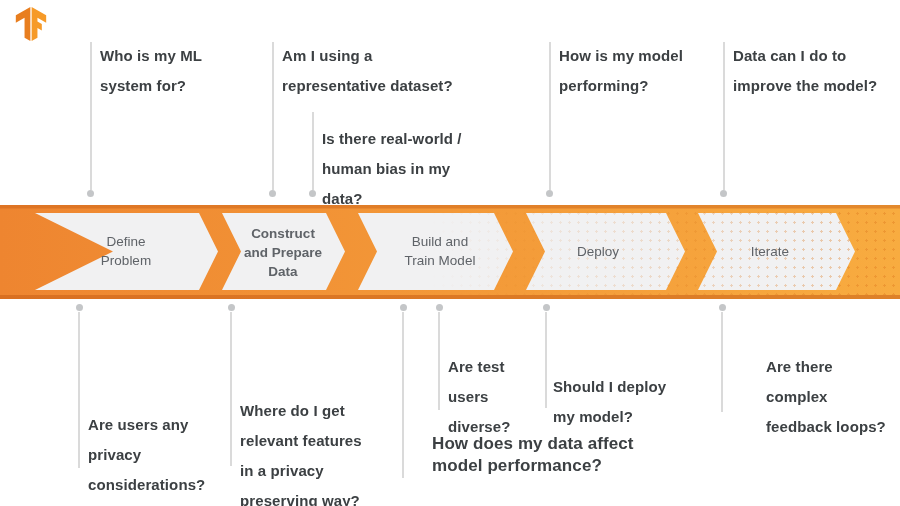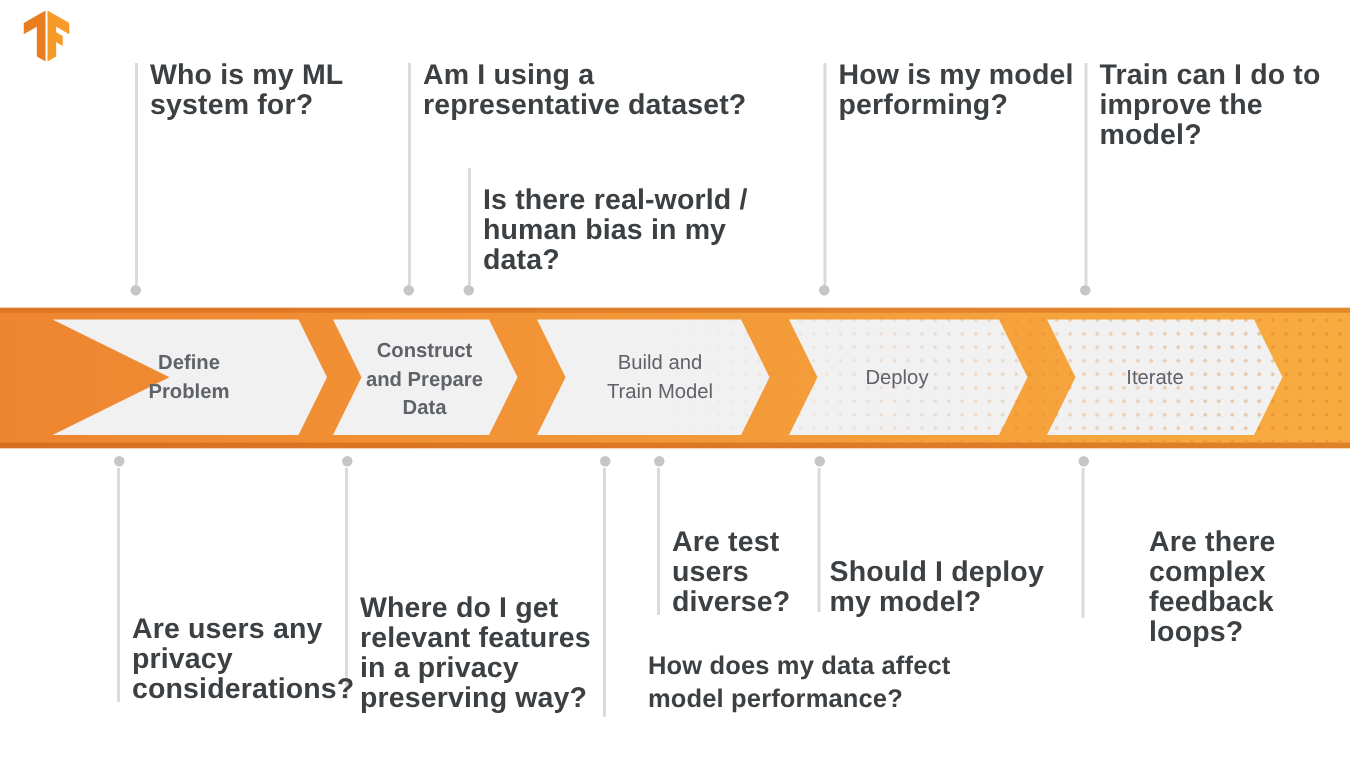--- a/index.html
+++ b/index.html
@@ -2,21 +2,21 @@
 <html><head>
 <meta charset="utf-8">
 <style>
   html,body{margin:0;padding:0;background:#fff;}
   #stage{
     position:relative;width:900px;height:506px;overflow:hidden;background:#fff;
     font-family:"Liberation Sans",sans-serif;
   }
   .q{
     position:absolute;white-space:pre-line;color:#3C4043;font-weight:bold;
-    font-size:19px;line-height:20px;letter-spacing:.1px;
+    font-size:15px;line-height:30px;letter-spacing:.1px;
   }
   .q.big{font-size:17px;line-height:22px;}
   .vline{position:absolute;width:2px;background:#DADADA;}
   .dot{position:absolute;width:7px;height:7px;border-radius:50%;background:#C4C6C8;}
   .stage-label{
     position:absolute;width:150px;text-align:center;white-space:pre-line;
     color:#5F6368;font-size:13.5px;line-height:19px;font-weight:normal;
   }
   #band-svg{position:absolute;left:0;top:205px;}
   #band-dots{
@@ -50,21 +50,21 @@
     <rect x="0" y="0" width="900" height="3.5" fill="#C95F16" opacity="0.45"></rect>
     <rect x="0" y="90" width="900" height="4" fill="#C95F16" opacity="0.55"></rect>
     <polygon points="35,8 199,8 218,46.5 199,85 35,85 113,46.5" fill="#F1F1F2"></polygon>
     <polygon points="222,8 326,8 345,46.5 326,85 222,85 241,46.5" fill="#F1F1F2"></polygon>
     <polygon points="358,8 494,8 513,46.5 494,85 358,85 377,46.5" fill="#F1F1F2"></polygon>
     <polygon points="526,8 666,8 685,46.5 666,85 526,85 545,46.5" fill="#F1F1F2"></polygon>
     <polygon points="698,8 836,8 855,46.5 836,85 698,85 717,46.5" fill="#F1F1F2"></polygon>
   </svg>
   <div id="band-dots"></div>
 
-  <div class="stage-label" style="left:51px;top:232px;font-weight:bold;">Define
+  <div class="stage-label" style="left:51px;top:232px;">Define
 Problem</div>
   <div class="stage-label" style="left:208px;top:224px;font-weight:bold;">Construct
 and Prepare
 Data</div>
   <div class="stage-label" style="left:365px;top:232px;">Build and
 Train Model</div>
   <div class="stage-label" style="left:523px;top:242px;">Deploy</div>
   <div class="stage-label" style="left:695px;top:242px;">Iterate</div>
 
   <div class="vline" style="left:90px;top:42px;height:148px;"></div>
@@ -93,21 +93,21 @@
 
   <div class="q" style="left:100px;top:41px;">Who is my ML
 system for?</div>
   <div class="q" style="left:282px;top:41px;">Am I using a
 representative dataset?</div>
   <div class="q" style="left:322px;top:124px;">Is there real-world /
 human bias in my
 data?</div>
   <div class="q" style="left:559px;top:41px;">How is my model
 performing?</div>
-  <div class="q" style="left:733px;top:41px;">Train can I do to
+  <div class="q" style="left:733px;top:41px;">Data can I do to
 improve the model?</div>
 
   <div class="q" style="left:88px;top:410px;">Are users any
 privacy
 considerations?</div>
   <div class="q" style="left:240px;top:396px;">Where do I get
 relevant features
 in a privacy
 preserving way?</div>
   <div class="q big" style="left:432px;top:433px;">How does my data affect

